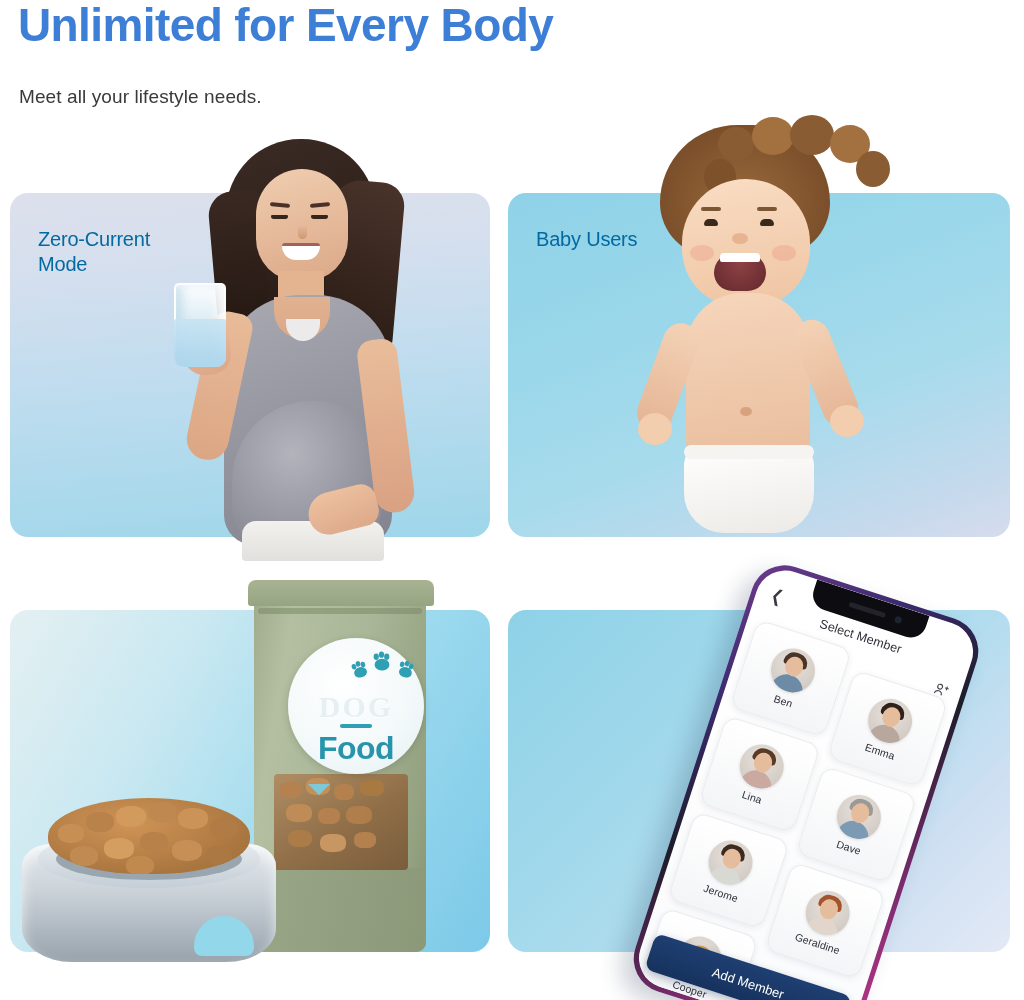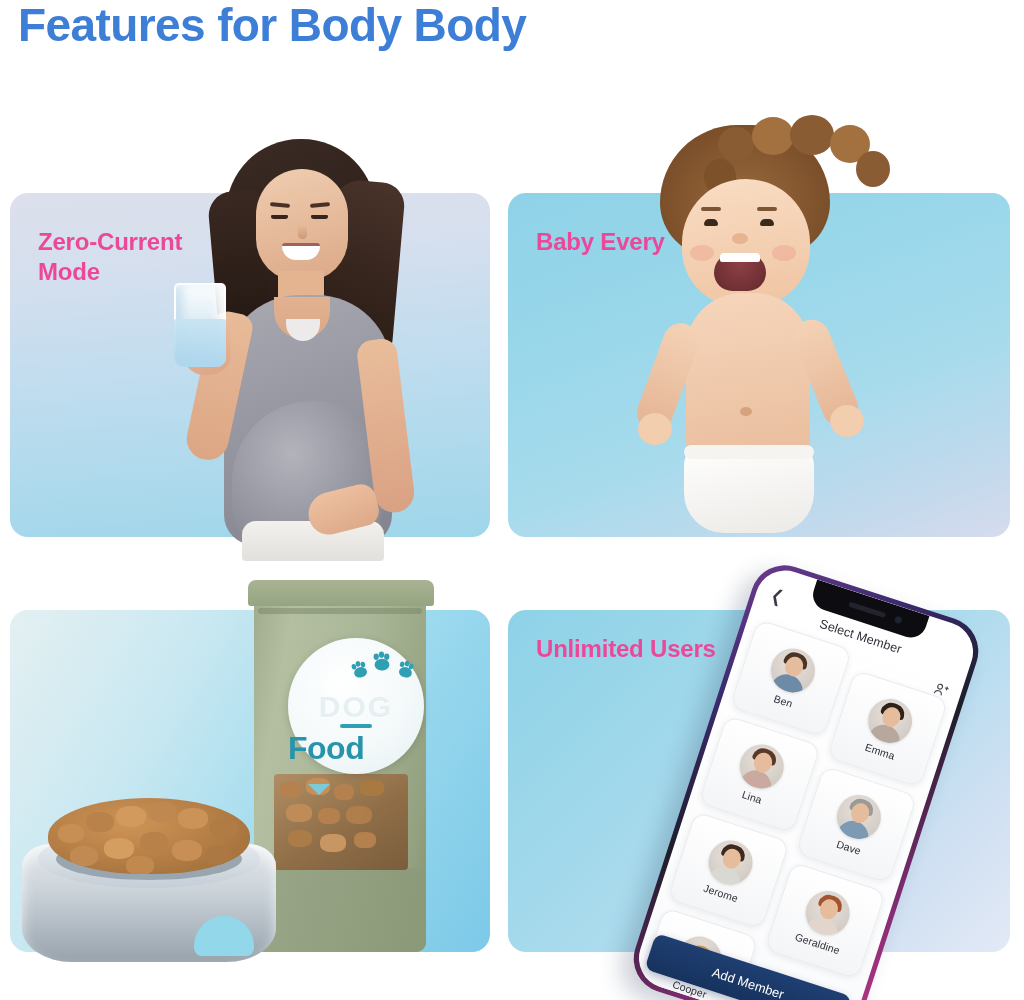--- a/index.html
+++ b/index.html
@@ -41,23 +41,23 @@
   }
   .card-bg {
     position: absolute;
     inset: 0;
     border-radius: 18px;
     overflow: hidden;
   }
   .card-label {
     position: absolute;
     z-index: 40;
-    font-size: 24px;
-    font-weight: 700;
-    color: #ec4899;
+    font-size: 20px;
+    font-weight: 400;
+    color: #0369a1;
     line-height: 1.25;
     letter-spacing: -0.2px;
     white-space: pre-line;
   }
 
   
   #card-zero     { left: 10px;  top: 193px; width: 480px; height: 344px; }
   #card-baby     { left: 508px; top: 193px; width: 502px; height: 344px; }
   #card-small    { left: 10px;  top: 610px; width: 480px; height: 342px; }
   #card-users    { left: 508px; top: 610px; width: 502px; height: 342px; }
@@ -291,29 +291,29 @@
   .paw .toe { position:absolute; width:5px; height:6px; background:#2f9fb4; border-radius:50%; }
   .paw .t1 { left:2px;  top:2px; }
   .paw .t2 { left:7px;  top:0px; }
   .paw .t3 { left:12px; top:2px; }
   .paw.p1 { left:62px; top:22px; transform: rotate(-14deg) scale(.92); }
   .paw.p2 { left:84px; top:14px; transform: rotate(0deg) scale(1.05); }
   .paw.p3 { left:108px;top:22px; transform: rotate(14deg) scale(.92); }
   .bag-dog {
     position:absolute; left:0; top:52px; width:136px;
     text-align:center; font-size:30px; font-weight:800; letter-spacing:2px;
-    color:#e6eff1; text-shadow:0 1px 0 rgba(255,255,255,.8);
+    color:#e6eff1; text-shadow:0 1px 0 rgba(255,255,255,.8);font-family:Liberation Serif, serif;
   }
   .bag-dash {
     position:absolute; left:52px; top:86px; width:32px; height:4px;
     background:#2f9fb4; border-radius:2px;
   }
   .bag-food {
     position:absolute; left:0; top:92px; width:136px;
-    font-size:32px; font-weight:700; letter-spacing:-0.5px;
+    text-align:center; font-size:32px; font-weight:700; letter-spacing:-0.5px;
     color:#2794ac;
   }
   .bag-tri-sm {
     position:absolute; left:60px; top:222px;
     width:0;height:0; border-left:11px solid transparent; border-right:11px solid transparent;
     border-top:11px solid #7ec9d8;
   }
 
   .bowl { left: 12px; top: 178px; width: 254px; height: 176px; z-index: 24; }
   .bowl-base {
@@ -436,21 +436,22 @@
     position:absolute; left:10px; top: 972px;
     font-size: 14.5px; font-style: italic; color:#8e8e93;
     letter-spacing: .1px;
   }
 </style>
 </head>
 <body>
 
 <div class="page">
 
-  <h1 class="page-title"><span>Features for Body </span><span class="accent">Body</span></h1>
+  <h1 class="page-title"><span>Unlimited for Every </span><span class="accent">Body</span></h1>
+  <div class="subtitle">Meet all your lifestyle needs.</div>
 
   <div class="grid">
 
     <div class="card" id="card-zero">
       <div class="card-bg"></div>
       <div class="clip-card"></div>
       <div class="art woman">
         <div class="w-hair-back"></div>
         <div class="w-hair-left"></div>
         <div class="w-hair-right"></div>
@@ -501,21 +502,21 @@
         <div class="b-teeth"></div>
         <div class="b-body"></div>
         <div class="b-navel"></div>
         <div class="b-arm l"></div>
         <div class="b-arm r"></div>
         <div class="b-fist l"></div>
         <div class="b-fist r"></div>
         <div class="b-diaper"></div>
         <div class="b-diaper-band"></div>
       </div>
-      <div class="card-label card-label-baby">Baby Every</div>
+      <div class="card-label card-label-baby">Baby Users</div>
     </div>
 
     <div class="card" id="card-small">
       <div class="card-bg"></div>
 
       <div class="art bag">
         <div class="bag-body"></div>
         <div class="bag-top"></div>
         <div class="bag-zip"></div>
         <div class="bag-bottomband"></div>
@@ -658,18 +659,17 @@
                 </div>
                 <div class="member-name">Cooper</div>
               </div>
             </div>
 
             <div class="add-member-btn">Add Member</div>
           </div>
         </div>
       </div>
 
-      <div class="card-label card-label-users">Unlimited Users</div>
     </div>
 
   </div>
 
 </div>
 
 </body></html>

